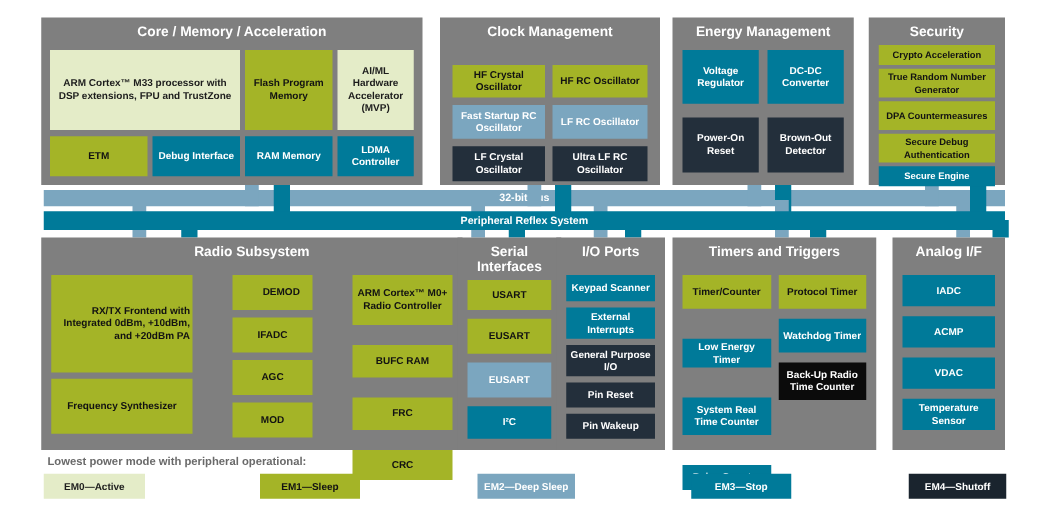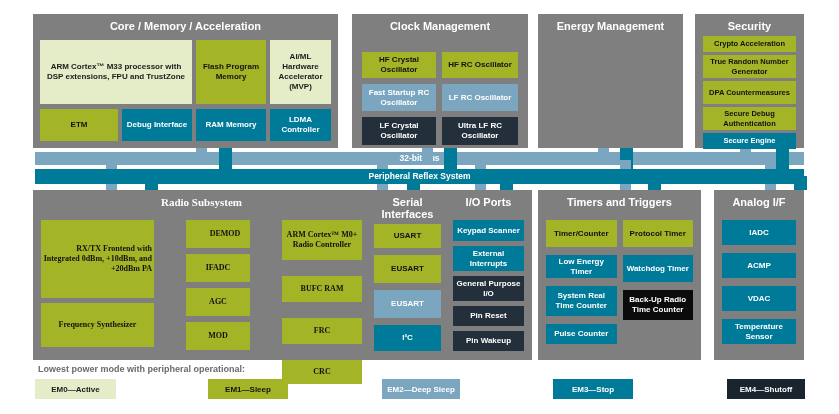--- a/index.html
+++ b/index.html
@@ -96,20 +96,26 @@
       <div class="blk olive" style="height:26px;">HF RC Oscillator</div>
       <div class="blk lblue" style="height:27px;">Fast Startup RC Oscillator</div>
       <div class="blk lblue" style="height:27px;">LF RC Oscillator</div>
       <div class="blk dark" style="height:28px;">LF Crystal Oscillator</div>
       <div class="blk dark" style="height:28px;">Ultra LF RC Oscillator</div>
     </div>
   </div>
 
   <div class="sec" style="left:538px;top:14px;width:145px;height:134px;">
     <div class="sec-title">Energy Management</div>
+    <div class="energy-grid">
+      <div class="blk teal" style="height:43px;">Voltage Regulator</div>
+      <div class="blk teal" style="height:43px;">DC-DC Converter</div>
+      <div class="blk dark" style="height:44px;">Power-On Reset</div>
+      <div class="blk dark" style="height:44px;">Brown-Out Detector</div>
+    </div>
   </div>
 
   <div class="sec" style="left:695px;top:14px;width:109px;height:134px;">
     <div class="sec-title">Security</div>
     <div class="sec-stack">
       <div class="blk olive" style="height:16px;">Crypto Acceleration</div>
       <div class="blk olive" style="height:23px;">True Random Number Generator</div>
       <div class="blk olive" style="height:23px;">DPA Countermeasures</div>
       <div class="blk olive" style="height:23px;">Secure Debug Authentication</div>
       <div class="blk teal" style="height:16px;">Secure Engine</div>
@@ -136,21 +142,21 @@
   <div class="stub bot tealc" style="left:145px;"></div>
   <div class="stub bot light" style="left:377px;"></div>
   <div class="stub bot tealc" style="left:407px;"></div>
   <div class="stub bot light" style="left:475px;"></div>
   <div class="stub bot tealc" style="left:500px;"></div>
   <div class="stub bot light" style="left:620px;"></div>
   <div class="stub bot tealc" style="left:648px;"></div>
   <div class="stub bot light" style="left:765px;"></div>
   <div class="stub bot tealc" style="left:794px;"></div>
 
-  <div class="sec" style="left:33px;top:190px;width:337px;height:170px;font-family:Liberation Serif, serif;">
+  <div class="sec" style="left:33px;top:190px;width:337px;height:170px;">
     <div class="sec-title">Radio Subsystem</div>
     <div class="radio-cols">
       <div class="rcol" style="width:113px;gap:5px;">
         <div class="blk olive" style="height:78px;text-align:right;">RX/TX Frontend with Integrated 0dBm, +10dBm, and +20dBm PA</div>
         <div class="blk olive" style="height:44px;">Frequency Synthesizer</div>
       </div>
       <div class="rcol" style="width:64px;gap:6px;">
         <div class="blk olive" style="height:28px;padding-left:16px;">DEMOD</div>
         <div class="blk olive" style="height:28px;">IFADC</div>
         <div class="blk olive" style="height:28px;">AGC</div>
@@ -182,21 +188,21 @@
       <div class="blk teal" style="height:25px;">External Interrupts</div>
       <div class="blk dark" style="height:25px;">General Purpose I/O</div>
       <div class="blk dark" style="height:20px;">Pin Reset</div>
       <div class="blk dark" style="height:20px;">Pin Wakeup</div>
     </div>
   </div>
 
   <div class="sec" style="left:538px;top:190px;width:163px;height:170px;">
     <div class="sec-title">Timers and Triggers</div>
     <div style="display:flex;gap:6px;padding:0 8px;margin-top:12px;">
-      <div class="rcol" style="flex:1;gap:8px;">
+      <div class="rcol" style="flex:1;gap:24px;">
         <div class="blk olive" style="height:27px;">Timer/Counter</div>
         <div class="blk teal" style="height:23px;">Low Energy Timer</div>
         <div class="blk teal" style="height:30px;">System Real Time Counter</div>
         <div class="blk teal" style="height:20px;">Pulse Counter</div>
       </div>
       <div class="rcol" style="flex:1;gap:8px;">
         <div class="blk olive" style="height:27px;">Protocol Timer</div>
         <div class="blk teal" style="height:27px;">Watchdog Timer</div>
         <div class="blk black" style="height:30px;">Back-Up Radio Time Counter</div>
       </div>

